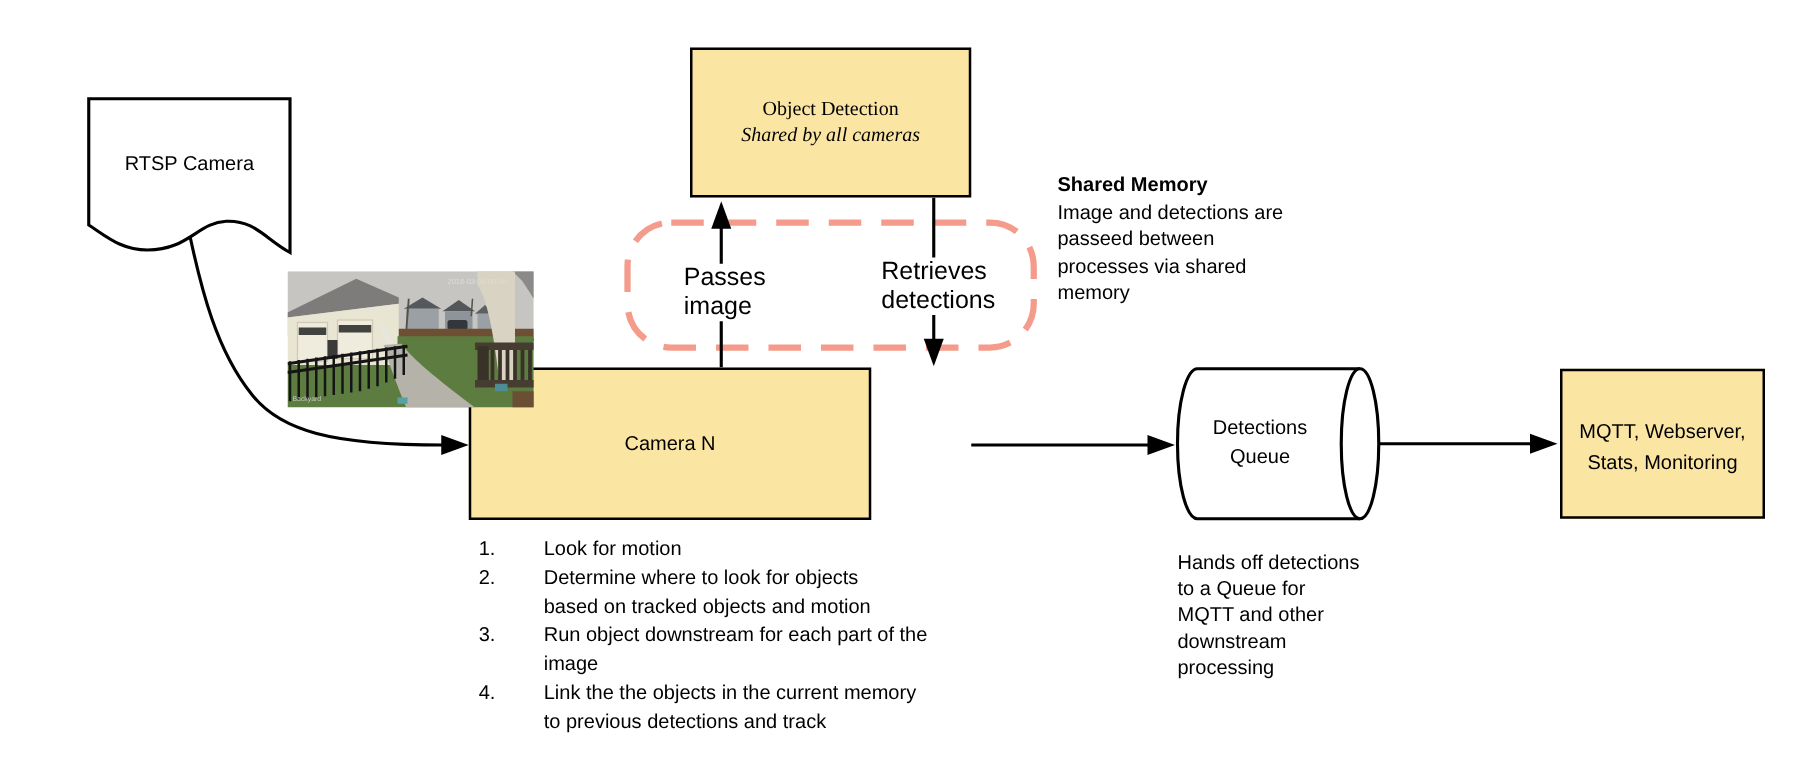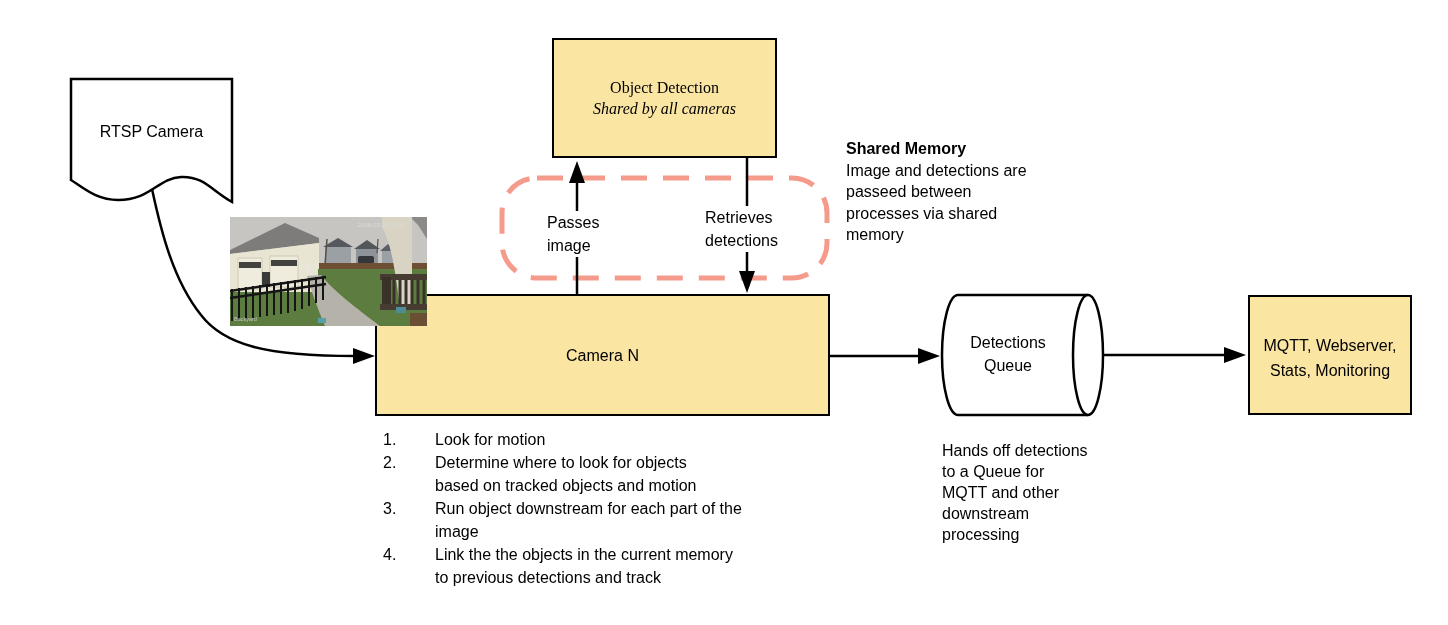--- a/index.html
+++ b/index.html
@@ -14,21 +14,21 @@
   #canvas{position:relative;width:1448px;height:625px;background:#fff;}
   svg{display:block;}
   #wires{position:absolute;left:0;top:0;}
   .node{position:absolute;background:var(--node-fill);border:2px solid var(--node-border);
         box-sizing:border-box;display:flex;flex-direction:column;align-items:center;justify-content:center;
         font-size:16px;line-height:21px;text-align:center;}
   .txt{position:absolute;font-size:16px;line-height:21.5px;white-space:nowrap;}
   .txt.lh21{line-height:21px;}
   .bold{font-weight:bold;}
   .italic{font-style:italic;text-align:right;}
-  .edge-label{position:absolute;font-size:16px;line-height:23px;background:#ffffff;padding:0 2px;white-space:nowrap;}
+  .edge-label{position:absolute;font-size:20px;line-height:23px;background:#ffffff;padding:0 2px;white-space:nowrap;}
   #queue-label{position:absolute;left:942px;top:331px;width:132px;text-align:center;
                font-size:16px;line-height:23px;}
   #steps{position:absolute;left:383px;top:428px;font-size:16px;}
   .step{display:flex;}
   .step .num{width:52px;flex:none;line-height:23px;}
   .step .lines div{line-height:23px;}
   #outputs-box{padding-top:6px;line-height:25px;}
   .shape-stroke{fill:#ffffff;stroke:#000;stroke-width:2.5;}
   .wire{fill:none;stroke:var(--arrow);stroke-width:2.5;}
   .head{fill:var(--arrow);stroke:none;}
@@ -61,21 +61,21 @@
 
     <path class="shape-stroke" d="M 1088 295 L 958 295 A 16 60 0 0 0 958 415 L 1088 415"></path>
     <ellipse class="shape-stroke" cx="1088" cy="355" rx="15" ry="60"></ellipse>
   </svg>
 
   <div class="node" id="objdet-box" style="left:552px;top:38px;width:225px;height:120px;font-family:Liberation Serif, serif;">
     <div>Object Detection</div>
     <div class="italic">Shared by all cameras</div>
   </div>
 
-  <div class="node" style="left:375px;top:294px;width:455px;height:122px;">
+  <div class="node" style="left:375px;top:294px;width:322px;height:122px;">
     <div>Camera N</div>
   </div>
 
   <div class="node" id="outputs-box" style="left:1248px;top:295px;width:164px;height:120px;">
     <div>MQTT, Webserver,</div>
     <div>Stats, Monitoring</div>
   </div>
 
   <div class="txt" style="left:71px;top:121px;width:161px;text-align:center;">RTSP Camera</div>
 

